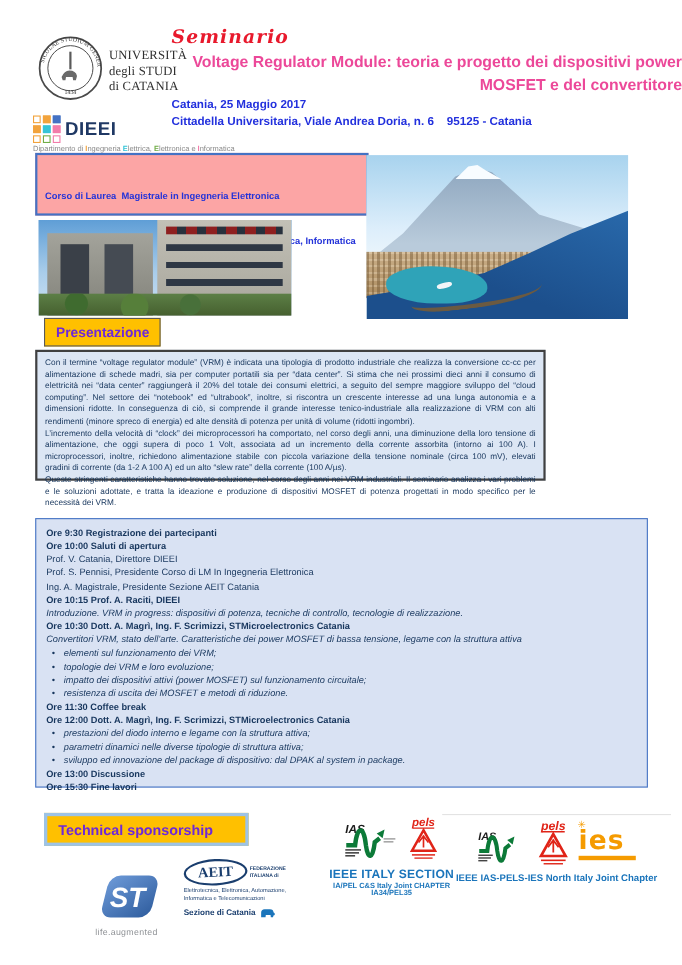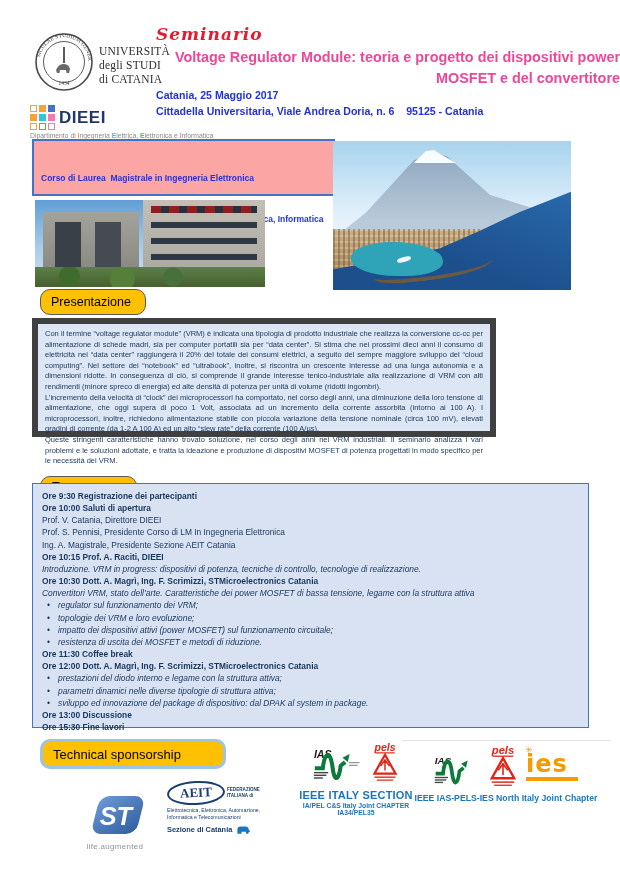--- a/index.html
+++ b/index.html
@@ -44,28 +44,28 @@
   .pr-etna { position:absolute; left:0; top:4px; width:100%; height:96px; background:linear-gradient(180deg,#8aa3bc,#b9cbdb 80%); clip-path:polygon(0 98%,14% 70%,34% 16%,42% 8%,48% 12%,66% 52%,100% 78%,100% 100%,0 100%); }
   .pr-snow { position:absolute; left:34%; top:9px; width:42px; height:13px; background:#f8fcff; clip-path:polygon(0 100%,28% 10%,48% 0,62% 30%,100% 100%); }
   .pr-city { position:absolute; left:0; top:88px; width:100%; height:42px; background:linear-gradient(180deg,#cbb08a,#ab8b5e); }
   .pr-city:after { content:""; position:absolute; inset:0; background:repeating-linear-gradient(90deg,rgba(112,84,48,.45) 0 2px,transparent 2px 5px),repeating-linear-gradient(180deg,rgba(255,244,222,.25) 0 2px,transparent 2px 6px); }
   .pr-sea { position:absolute; inset:0; background:linear-gradient(200deg,#2e74b8,#1c4f8c 70%); clip-path:polygon(100% 34%,100% 100%,0 100%,0 86%,22% 80%,45% 72%,62% 60%,78% 48%); }
   .pr-harbor { position:absolute; left:18px; bottom:14px; width:92px; height:34px; background:#2fa3b8; border-radius:45% 55% 40% 50%; }
   .pr-break { position:absolute; left:40px; bottom:10px; width:120px; height:26px; border:0; border-bottom:4px solid #6b5a41; border-radius:0 0 60% 30%; transform:rotate(-6deg); }
   .pr-boat { position:absolute; left:64px; bottom:28px; width:14px; height:5px; background:#f2f5f7; border-radius:40%; transform:rotate(-14deg); }
 
   
-  .chip { position:absolute; background:#ffc000; display:flex; align-items:center; padding-left:10px; font-weight:normal; color:#000000;border-radius:10px; }
+  .chip { position:absolute; background:#ffc000; display:flex; align-items:center; padding-left:10px; font-weight:bold; color:#6d28d9; }
   .chip-pres { left:40px; top:289px; width:106px; height:26px; font-size:12.5px; border:1px solid #595959; }
   .chip-prog { left:40px; top:443px; width:97px; height:26px; font-size:17px; border:1px solid #595959;margin-top:33px; }
   .chip-tech { left:40px; top:739px; width:186px; height:30px; font-size:13px; border:3px solid #9dc3e6; }
 
   
-  .pres-box { position:absolute; left:32px; top:318px; width:464px; height:119px; background:#dce6f4; border:6px solid #404040; padding:5px 7px; font-size:7.5px; line-height:10.6px; color:#17365d; text-align:justify; }
-  .prog-box { position:absolute; left:32px; top:471px; width:557px; height:245px; background:#d9e2f3; border:1px solid #4472c4; padding:6px 9px; font-size:8.4px; line-height:12.15px; color:#17365d;margin-top:12px; }
+  .pres-box { position:absolute; left:32px; top:318px; width:464px; height:119px; background:#dce6f4; border:2px solid #404040; padding:5px 7px; font-size:7.5px; line-height:10.6px; color:#17365d; text-align:justify; }
+  .prog-box { position:absolute; left:32px; top:471px; width:557px; height:245px; background:#d9e2f3; border:1px solid #4472c4; padding:6px 9px; font-size:8.4px; line-height:12.15px; color:#17365d; }
   .prog-box .bold { font-weight:bold; }
   .prog-box .italic { font-style:italic; }
   .prog-box .bullet { font-style:italic; padding-left:16px; position:relative; }
   .prog-box .bullet:before { content:"•"; position:absolute; left:5px; }
 
   
   .st-block { position:absolute; left:84px; top:794px; width:62px; text-align:center; }
   .st-tag { font-size:8px; color:#8f9296; margin-top:2px; letter-spacing:.3px; }
   .aeit-block { position:absolute; left:167px; top:781px; width:102px; }
   .aeit-top { display:flex; align-items:flex-start; }
@@ -165,21 +165,21 @@
 
   <div class="bold">Ore 9:30 Registrazione dei partecipanti</div>
       <div class="bold">Ore 10:00 Saluti di apertura</div>
       <div class="regular">Prof. V. Catania, Direttore DIEEI</div>
       <div class="regular">Prof. S. Pennisi, Presidente Corso di LM In Ingegneria Elettronica</div>
       <div class="regular">Ing. A. Magistrale, Presidente Sezione AEIT Catania</div>
       <div class="bold">Ore 10:15 Prof. A. Raciti, DIEEI</div>
       <div class="italic">Introduzione. VRM in progress: dispositivi di potenza, tecniche di controllo, tecnologie di realizzazione.</div>
       <div class="bold">Ore 10:30 Dott. A. Magrì, Ing. F. Scrimizzi, STMicroelectronics Catania</div>
       <div class="italic">Convertitori VRM, stato dell’arte. Caratteristiche dei power MOSFET di bassa tensione, legame con la struttura attiva</div>
-      <div class="bullet">regulator sul funzionamento dei VRM;</div>
+      <div class="bullet">elementi sul funzionamento dei VRM;</div>
       <div class="bullet">topologie dei VRM e loro evoluzione;</div>
       <div class="bullet">impatto dei dispositivi attivi (power MOSFET) sul funzionamento circuitale;</div>
       <div class="bullet">resistenza di uscita dei MOSFET e metodi di riduzione.</div>
       <div class="bold">Ore 11:30 Coffee break</div>
       <div class="bold">Ore 12:00 Dott. A. Magrì, Ing. F. Scrimizzi, STMicroelectronics Catania</div>
       <div class="bullet">prestazioni del diodo interno e legame con la struttura attiva;</div>
       <div class="bullet">parametri dinamici nelle diverse tipologie di struttura attiva;</div>
       <div class="bullet">sviluppo ed innovazione del package di dispositivo: dal DPAK al system in package.</div>
       <div class="bold">Ore 13:00 Discussione</div>
       <div class="bold">Ore 15:30 Fine lavori</div>

